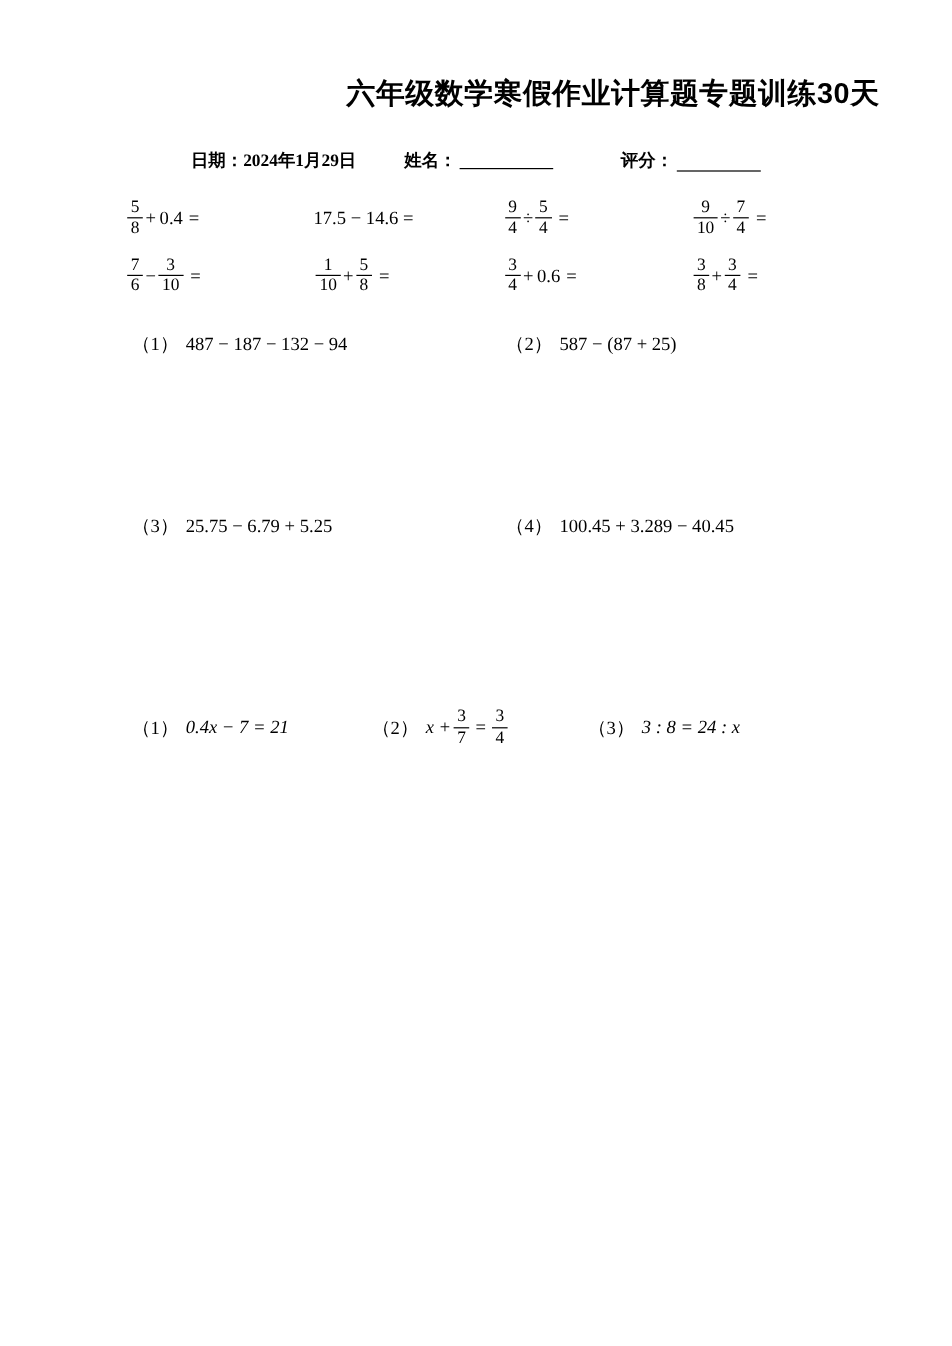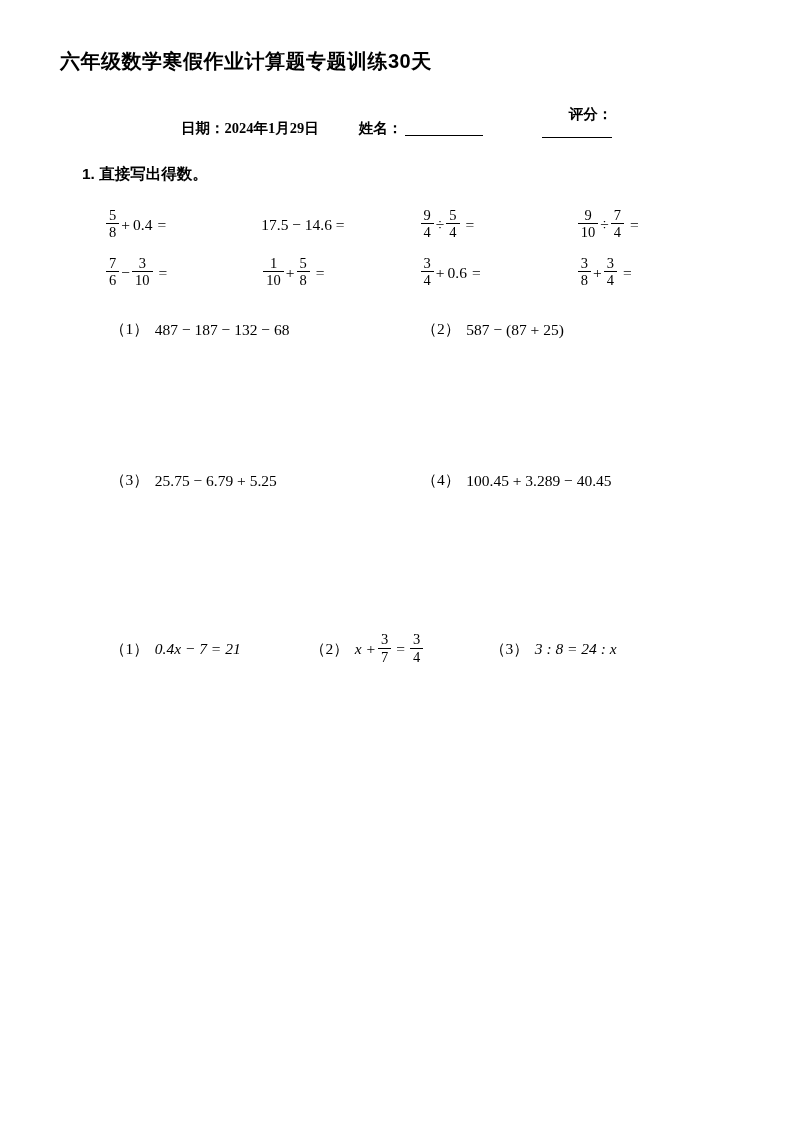--- a/index.html
+++ b/index.html
@@ -16,40 +16,40 @@
     overflow: hidden;
   }
   .page {
     position: relative;
     width: 793px;
     height: 1122px;
     box-sizing: border-box;
     padding: 0 60px;
   }
   .doc-title {
-    text-align: left;
+    text-align: right;
     font-family: "Liberation Sans", sans-serif;
     font-weight: bold;
-    font-size: 20px;
+    font-size: 24px;
     letter-spacing: 0.5px;
-    margin-top: 48px;
+    margin-top: 62px;
     margin-bottom: 0;
   }
   .meta-row {
     display: flex;
     justify-content: center;
     align-items: flex-end;
     margin-top: 30px;
     font-family: "Liberation Sans", sans-serif;
     font-size: 14.5px;
     font-weight: bold;
   }
   .meta-date { margin-right: 40px; font-family: Liberation Serif, serif; }
   .meta-name { display: flex; align-items: center; margin-right: 56px; }
-  .meta-score { display: flex; align-items: flex-end; flex-direction: column; }
+  .meta-score { display: flex; align-items: flex-end; }
   .blank-line {
     display: inline-block;
     width: 78px;
     border-bottom: 1.4px solid #000;
     height: 13px;
     margin-left: 3px;
   }
   .blank-line.short { width: 70px; }
 
   .section-title {
@@ -151,21 +151,20 @@
     <div class="meta-name">
       <span>姓名：</span>
       <span class="blank-line"></span>
     </div>
     <div class="meta-score">
       <span>评分：</span>
       <span class="blank-line short"></span>
     </div>
   </div>
 
-  <div class="section-title">1. 直接写出得数。</div>
 
   <div class="q1-grid">
 
     <div class="q1-row">
       <div class="cell math">
         <span class="frac">
             <span class="num">5</span>
             <span class="den">8</span>
           </span>
         <span>+</span>
@@ -249,21 +248,21 @@
       </div>
     </div>
 
   </div>
 
 
   <div class="q2-grid">
     <div class="q2-row">
       <div class="cell math">
         <span class="qnum">（1）</span>
-        <span>487 − 187 − 132 − 68</span>
+        <span>487 − 187 − 132 − 94</span>
       </div>
       <div class="cell math">
         <span class="qnum">（2）</span>
         <span>587 − (87 + 25)</span>
       </div>
     </div>
 
     <div class="q2-spacer"></div>
 
     <div class="q2-row">

